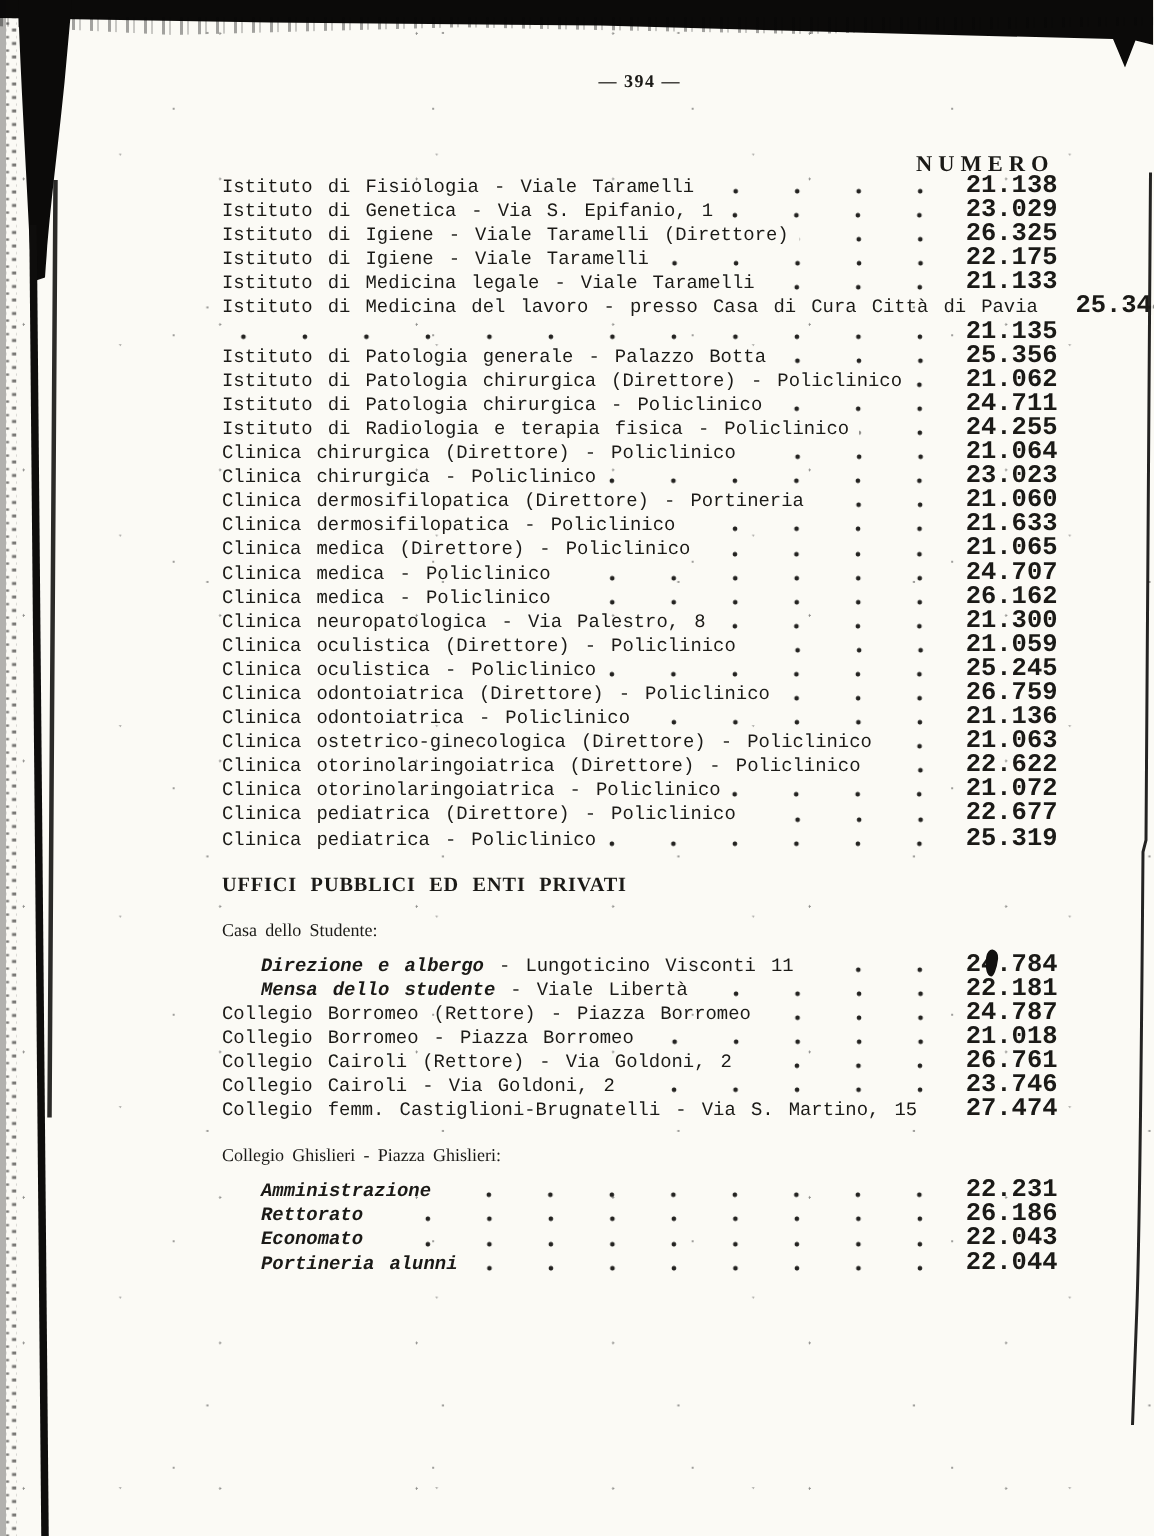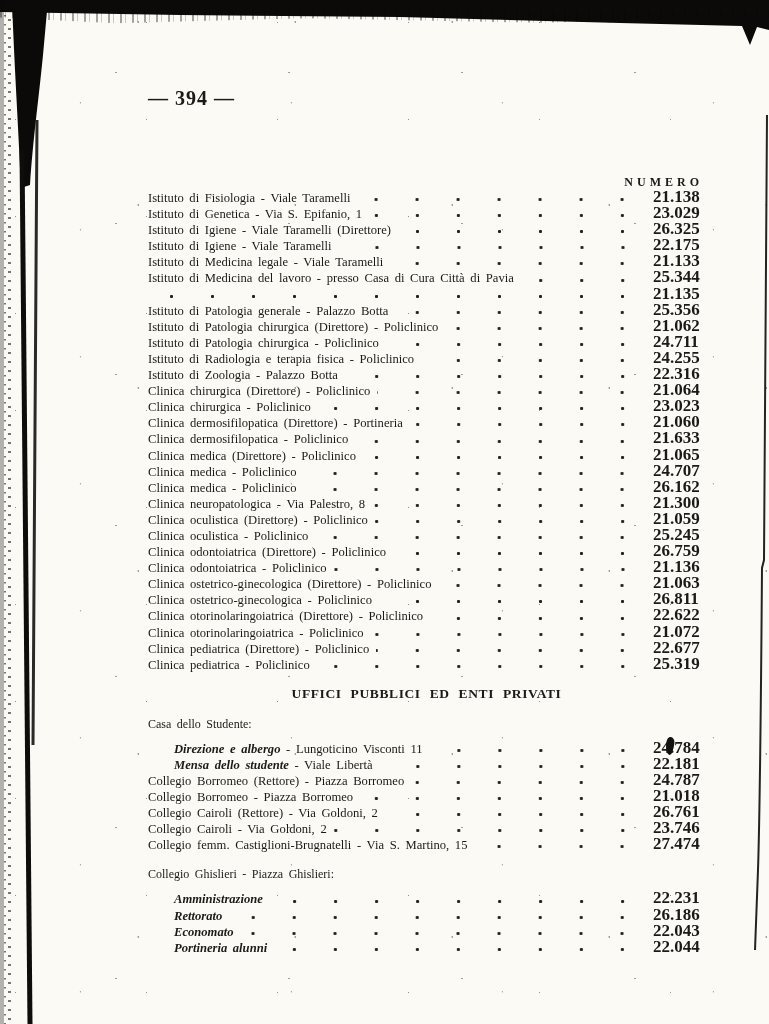--- a/index.html
+++ b/index.html
@@ -27,49 +27,49 @@
   .top-noise{
     position:absolute;left:0;top:11px;width:769px;height:13px;opacity:.45;
     background:repeating-linear-gradient(90deg, rgba(5,5,5,.8) 0 2px, transparent 2px 5px, rgba(5,5,5,.45) 5px 6px, transparent 6px 12px);
     clip-path:polygon(0 0,100% 0,100% 45%,70% 90%,40% 55%,15% 95%,0 50%);
   }
   .binding-svg{position:absolute;left:0;top:0;}
   .right-line-svg{position:absolute;right:0;top:0;}
   
   .content{position:absolute;left:148px;top:0;width:557px;}
   .page-number{
-    margin-top:88px;text-align:left;font-size:20px;font-weight:bold;
+    margin-top:44px;text-align:center;font-size:12px;font-weight:bold;
     letter-spacing:1px;line-height:20px;
   }
   .col-header{
-    margin-top:68px;text-align:right;font-size:12px;font-weight:bold;
+    margin-top:40px;text-align:right;font-size:15px;font-weight:bold;
     letter-spacing:4px;line-height:13px;padding-right:2px;
   }
   .rows{margin-top:0;}
   .row{
     display:flex;align-items:baseline;height:16.1px;font-size:12.6px;
-    line-height:16.1px;white-space:nowrap;
+    line-height:16.1px;white-space:nowrap;font-family:Liberation Mono, monospace;
   }
   .row .label{word-spacing:2.5px;flex:0 0 auto;}
   .row .label .italic-name{font-style:italic;font-weight:600;}
   .row .leader{
     flex:1 1 auto;height:12px;margin:0 8px 0 7px;align-self:flex-end;
     background-image:radial-gradient(circle, #232220 1.3px, transparent 1.8px);
     background-size:41px 5px;background-repeat:repeat-x;
     background-position:right 2px bottom 3px;
     min-width:10px;
   }
   .row .number{
     flex:0 0 52px;font-weight:bold;font-size:17px;
     position:relative;
   }
   .row.indent{padding-left:26px;}
   .row.gap-before{margin-top:8px;}
   .section-title{
-    margin:13px 0 0 0;text-align:center;font-size:13.5px;font-weight:bold;
+    margin:13px 0 0 0;text-align:left;font-size:13.5px;font-weight:bold;
     letter-spacing:.6px;word-spacing:5px;line-height:17px;
   }
   .group-heading{
     margin:14px 0 0 0;font-size:12px;line-height:16px;word-spacing:2.5px;
   }
   .ink-blot{
     position:absolute;left:13px;top:-3px;width:8px;height:18px;background:#121110;
     border-radius:45% 55% 40% 60%/30% 30% 65% 60%;transform:rotate(7deg);
   }
 </style>
@@ -150,25 +150,20 @@
         <span class="label">Istituto di Patologia chirurgica - Policlinico</span>
         <span class="leader"></span>
         <span class="number">24.711</span>
       </div>
       <div class="row">
         <span class="label">Istituto di Radiologia e terapia fisica - Policlinico</span>
         <span class="leader"></span>
         <span class="number">24.255</span>
       </div>
       <div class="row">
-        <span class="label">Istituto di Zoologia - Palazzo Botta</span>
-        <span class="leader"></span>
-        <span class="number">22.316</span>
-      </div>
-      <div class="row">
         <span class="label">Clinica chirurgica (Direttore) - Policlinico</span>
         <span class="leader"></span>
         <span class="number">21.064</span>
       </div>
       <div class="row">
         <span class="label">Clinica chirurgica - Policlinico</span>
         <span class="leader"></span>
         <span class="number">23.023</span>
       </div>
       <div class="row">
@@ -218,25 +213,20 @@
       </div>
       <div class="row">
         <span class="label">Clinica odontoiatrica - Policlinico</span>
         <span class="leader"></span>
         <span class="number">21.136</span>
       </div>
       <div class="row">
         <span class="label">Clinica ostetrico-ginecologica (Direttore) - Policlinico</span>
         <span class="leader"></span>
         <span class="number">21.063</span>
-      </div>
-      <div class="row">
-        <span class="label">Clinica ostetrico-ginecologica - Policlinico</span>
-        <span class="leader"></span>
-        <span class="number">26.811</span>
       </div>
       <div class="row">
         <span class="label">Clinica otorinolaringoiatrica (Direttore) - Policlinico</span>
         <span class="leader"></span>
         <span class="number">22.622</span>
       </div>
       <div class="row">
         <span class="label">Clinica otorinolaringoiatrica - Policlinico</span>
         <span class="leader"></span>
         <span class="number">21.072</span>

